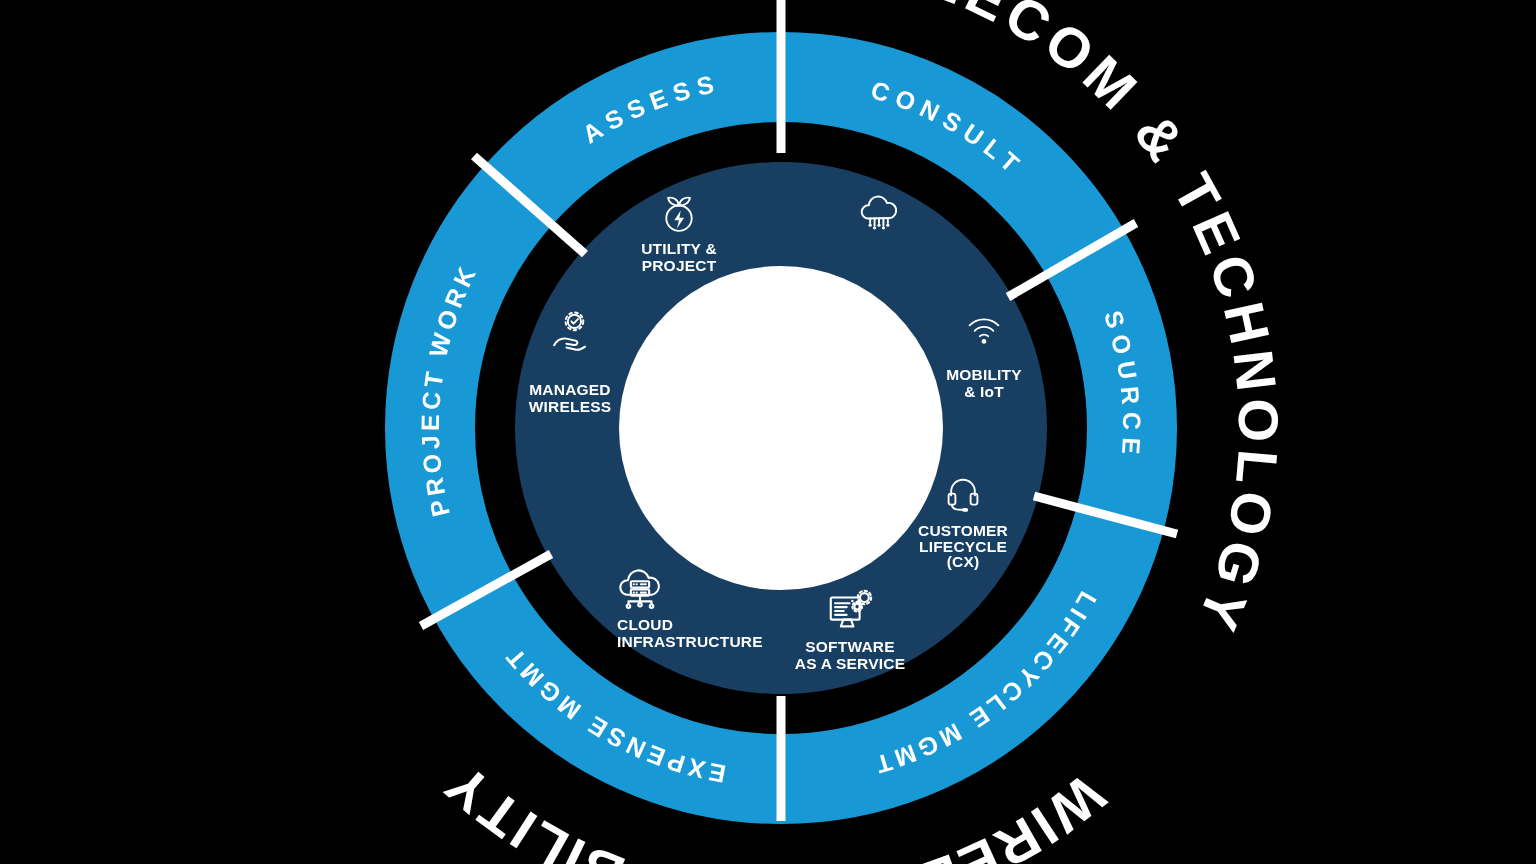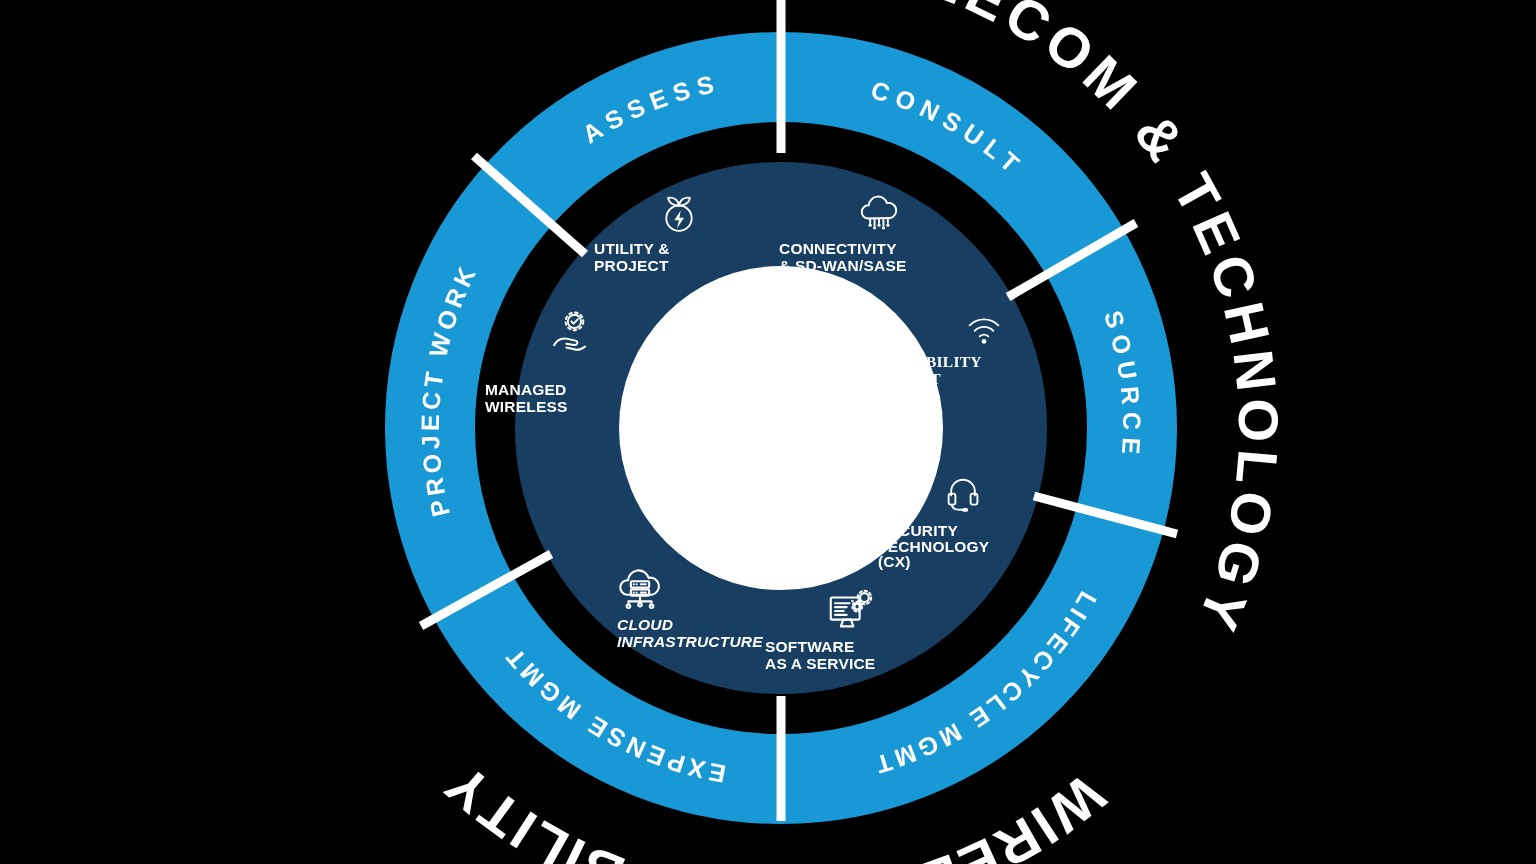--- a/index.html
+++ b/index.html
@@ -6,21 +6,21 @@
   #stage{position:relative;width:1536px;height:864px;overflow:hidden;
          background:#000;font-family:"Liberation Sans",sans-serif;}
   #wheel-svg{position:absolute;left:0;top:0;}
 
   .outer-arc-text{font-weight:bold;font-size:56px;fill:#fff;}
   .outer-arc-text.top{letter-spacing:6px;}
   .outer-arc-text.bottom{letter-spacing:2.5px;}
   .ring-arc-text{font-weight:bold;font-size:25px;fill:#fff;letter-spacing:7px;}
   .ring-arc-text.tight{letter-spacing:4px;}
 
-  .service{position:absolute;color:#fff;}
+  .service{position:absolute;text-align:center;color:#fff;}
   .service .svc-icon svg{display:block;margin:0 auto;}
   .svc-label{font-weight:bold;font-size:15.5px;line-height:16.5px;letter-spacing:.2px;}
   .svc-label span{display:block;}
   .service.align-left{text-align:left;}
   .service.align-left .svc-icon svg{margin:0 0 0 10px;}
   .icon-stroke{stroke:#fff;stroke-width:2.2;fill:none;stroke-linecap:round;stroke-linejoin:round;}
 </style>
 </head>
 <body>
 
@@ -97,24 +97,20 @@
       <svg width="46" height="46" viewBox="0 0 52 52">
         <path class="icon-stroke" d="M13.5 30 a7.5 7.5 0 0 1 1 -15 a10.5 10.5 0 0 1 20.5 -2.5 a7.5 7.5 0 0 1 3.5 17 Z"></path>
         <path class="icon-stroke" d="M16 30 v5 M21 30 v8 M26 30 v5 M31 30 v8 M36 30 v5" stroke-width="1.8"></path>
         <circle cx="16" cy="37.5" r="1.8" fill="#fff"></circle>
         <circle cx="21" cy="40.5" r="1.8" fill="#fff"></circle>
         <circle cx="26" cy="37.5" r="1.8" fill="#fff"></circle>
         <circle cx="31" cy="40.5" r="1.8" fill="#fff"></circle>
         <circle cx="36" cy="37.5" r="1.8" fill="#fff"></circle>
       </svg>
     </div>
-    <div class="svc-label" style="margin-top:3px;">
-      <span>CONNECTIVITY</span>
-      <span>&amp; SD-WAN/SASE</span>
-    </div>
   </div>
 
   <div class="service" style="left:485px;top:309px;width:170px;">
     <div class="svc-icon">
       <svg width="46" height="46" viewBox="0 0 52 52">
         <circle class="icon-stroke" cx="31" cy="14" r="7.5"></circle>
         <circle class="icon-stroke" cx="31" cy="14" r="10" stroke-width="2.6" stroke-dasharray="3 3.8"></circle>
         <path class="icon-stroke" d="M27.5 14 l2.5 2.5 l5 -5" stroke-width="1.8"></path>
         <path class="icon-stroke" d="M8 41 q5 -9 14 -7.5 l10 2.2 q3 .9 2.2 3.2 q-.8 2.2 -3.8 1.7 l-8.5 -1.4"></path>
         <path class="icon-stroke" d="M22 43.5 l11 2.5 q4 .8 10 -3.5"></path>
@@ -128,45 +124,45 @@
 
   <div class="service" style="left:899px;top:305px;width:170px;">
     <div class="svc-icon">
       <svg width="44" height="44" viewBox="0 0 52 52">
         <path class="icon-stroke" d="M9 24 a24 24 0 0 1 34 0" stroke-width="3"></path>
         <path class="icon-stroke" d="M15 30.5 a15.5 15.5 0 0 1 22 0" stroke-width="3"></path>
         <path class="icon-stroke" d="M21 37 a8 8 0 0 1 10 0" stroke-width="3"></path>
         <circle cx="26" cy="43" r="2.8" fill="#fff"></circle>
       </svg>
     </div>
-    <div class="svc-label" style="margin-top:5px;font-family:Liberation Serif, serif;">
+    <div class="svc-label" style="margin-top:18px;">
       <span>MOBILITY</span>
       <span>&amp; IoT</span>
     </div>
   </div>
 
 
   <div class="service" style="left:878px;top:470px;width:170px;">
     <div class="svc-icon">
       <svg width="44" height="44" viewBox="0 0 52 52">
         <path class="icon-stroke" d="M12 30 v-4.5 a14 14 0 0 1 28 0 V30"></path>
         <rect class="icon-stroke" x="9" y="28" width="8" height="13" rx="2.5"></rect>
         <rect class="icon-stroke" x="35" y="28" width="8" height="13" rx="2.5"></rect>
         <path class="icon-stroke" d="M13 41 q0 6 10 6 h2"></path>
         <rect x="25" y="44.8" width="7" height="4.6" rx="2.2" fill="#fff" stroke="none"></rect>
       </svg>
     </div>
     <div class="svc-label" style="margin-top:9px;line-height:15.5px;">
-      <span>SECURITY</span>
-      <span>TECHNOLOGY</span>
+      <span>CUSTOMER</span>
+      <span>LIFECYCLE</span>
       <span>(CX)</span>
     </div>
   </div>
 
-  <div class="service align-left" style="left:605px;top:562px;width:180px;font-style:italic;">
+  <div class="service align-left" style="left:605px;top:562px;width:180px;">
     <div class="svc-icon">
       <svg width="50" height="50" viewBox="0 0 52 52">
         <path class="icon-stroke" d="M12.5 34 a7.5 7.5 0 0 1 1 -15 a11 11 0 0 1 21.5 -2.5 a7.5 7.5 0 0 1 3.5 17.5 Z" stroke-width="2"></path>
         <rect class="icon-stroke" x="16.5" y="20" width="19" height="6.5" rx="1" stroke-width="1.8"></rect>
         <rect class="icon-stroke" x="16.5" y="28.5" width="19" height="6.5" rx="1" stroke-width="1.8"></rect>
         <path class="icon-stroke" d="M19.5 23.2 h.1 M22.5 23.2 h.1 M19.5 31.8 h.1 M22.5 31.8 h.1" stroke-width="2"></path>
         <path class="icon-stroke" d="M27 23.2 h6 M27 31.8 h6" stroke-width="1.6" stroke-dasharray="1.6 1.8"></path>
         <path class="icon-stroke" d="M26 35 v6 M14 41 h24 M14 41 v3 M38 41 v3" stroke-width="1.8"></path>
         <circle class="icon-stroke" cx="14" cy="46" r="1.8" stroke-width="1.6"></circle>
         <circle class="icon-stroke" cx="26" cy="44.5" r="1.8" stroke-width="1.6"></circle>

